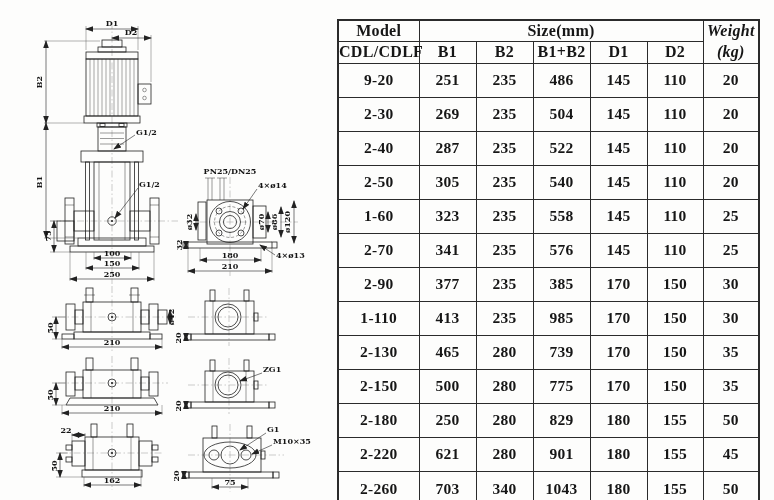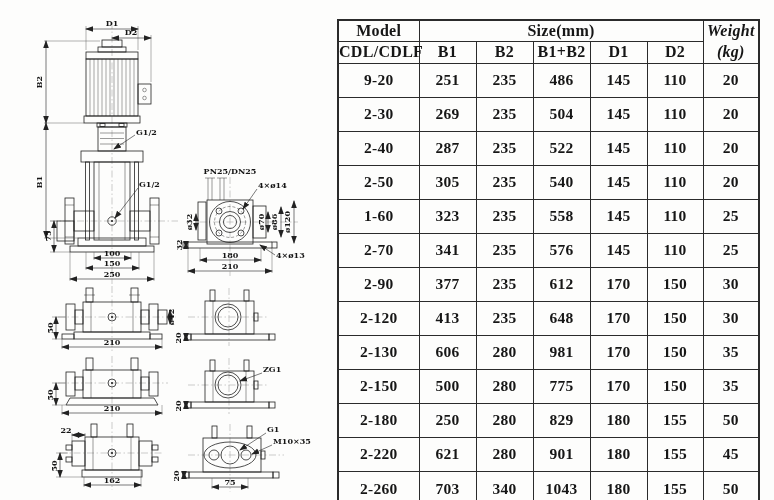--- a/index.html
+++ b/index.html
@@ -387,39 +387,39 @@
             <td>235</td>
             <td>576</td>
             <td>145</td>
             <td>110</td>
             <td>25</td>
           </tr>
           <tr>
             <td>2-90</td>
             <td>377</td>
             <td>235</td>
-            <td>612</td>
+            <td>385</td>
             <td>170</td>
             <td>150</td>
             <td>30</td>
           </tr>
           <tr>
-            <td>2-120</td>
+            <td>1-110</td>
             <td>413</td>
             <td>235</td>
-            <td>648</td>
+            <td>985</td>
             <td>170</td>
             <td>150</td>
             <td>30</td>
           </tr>
           <tr>
             <td>2-130</td>
-            <td>606</td>
+            <td>465</td>
             <td>280</td>
-            <td>981</td>
+            <td>739</td>
             <td>170</td>
             <td>150</td>
             <td>35</td>
           </tr>
           <tr>
             <td>2-150</td>
             <td>500</td>
             <td>280</td>
             <td>775</td>
             <td>170</td>

